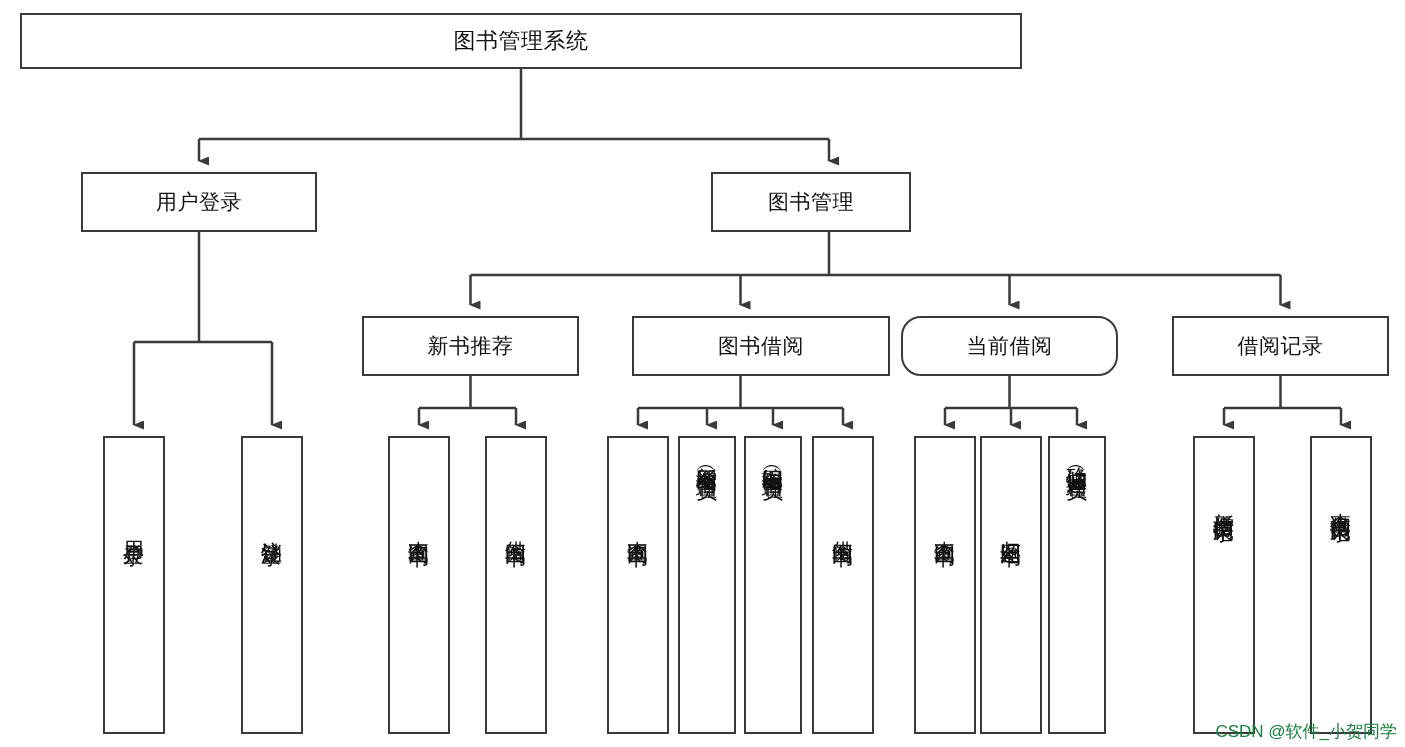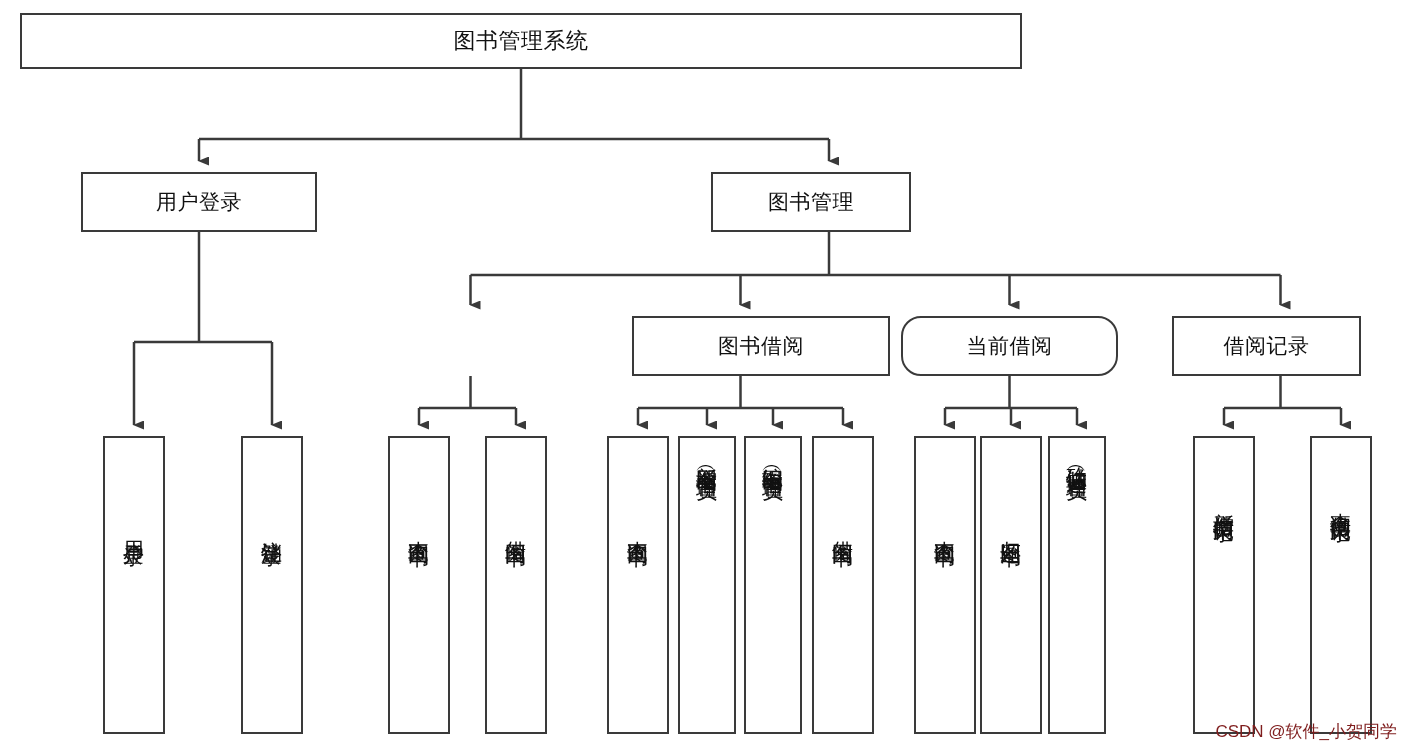--- a/index.html
+++ b/index.html
@@ -58,21 +58,21 @@
   }
   .node-v.pad-mid { padding-top: 86px; }
   .node-v.pad-small { padding-top: 58px; }
   .node-v.pad-tiny { padding-top: 12px; }
   .root-node .node-label { font-size: 22px; }
   #watermark {
     position: absolute;
     right: 8px;
     bottom: 4px;
     font-size: 17px;
-    color: #7f1d1d;
+    color: #15803d;
     white-space: nowrap;
     font-family: "Liberation Sans", "DejaVu Sans", sans-serif;
   }
 </style>
 </head>
 <body>
 
 <div id="diagram-root">
 
   <svg id="edges" viewBox="0 0 1405 747">
@@ -122,27 +122,30 @@
     <span class="node-label">图书管理系统</span>
   </div>
 
   <div class="node node-h" style="left:81px; top:172px; width:236px; height:60px;">
     <span class="node-label">用户登录</span>
   </div>
   <div class="node node-h" style="left:711px; top:164px; width:200px; height:60px;margin-top:8px;">
     <span class="node-label">图书管理</span>
   </div>
 
+  <div class="node node-h" style="left:362px; top:316px; width:217px; height:60px;">
+    <span class="node-label">新书推荐</span>
+  </div>
   <div class="node node-h" style="left:632px; top:316px; width:258px; height:60px;">
     <span class="node-label">图书借阅</span>
   </div>
   <div class="node node-h" style="left:901px; top:316px; width:217px; height:60px;border-radius:20px;">
     <span class="node-label">当前借阅</span>
   </div>
-  <div class="node node-h" style="left:1172px; top:316px; width:189px; height:60px;">
+  <div class="node node-h" style="left:1172px; top:316px; width:217px; height:60px;">
     <span class="node-label">借阅记录</span>
   </div>
 
   <div class="node node-v pad-mid" style="left:103px; top:436px; width:62px; height:298px;">
     <span class="node-label">用户登录</span>
   </div>
   <div class="node node-v pad-mid" style="left:241px; top:436px; width:62px; height:298px;">
     <span class="node-label">注销登录</span>
   </div>
   <div class="node node-v pad-mid" style="left:388px; top:436px; width:62px; height:298px;">

